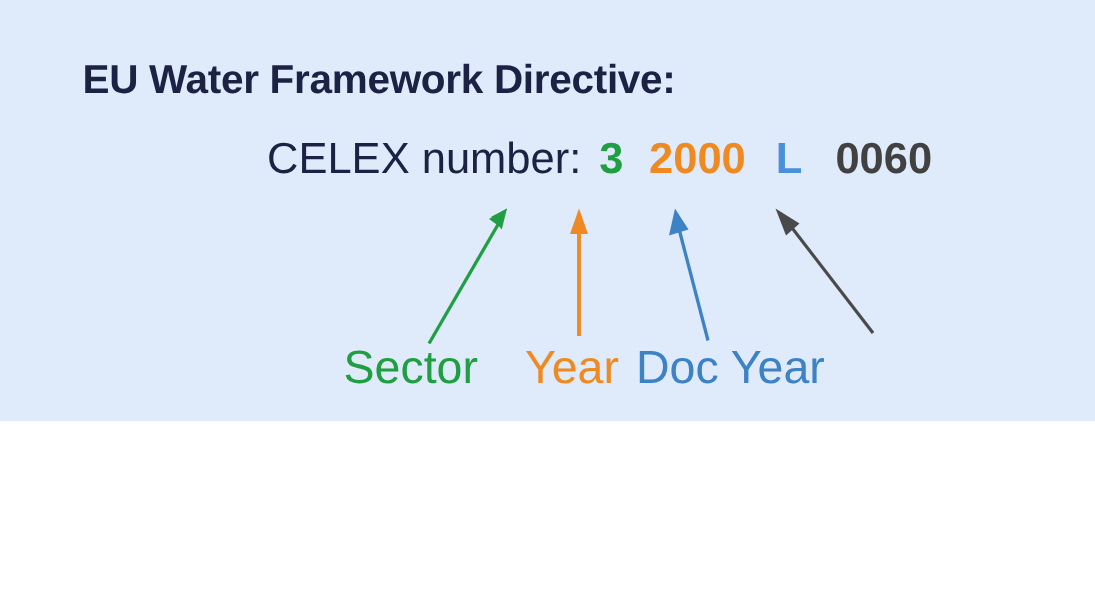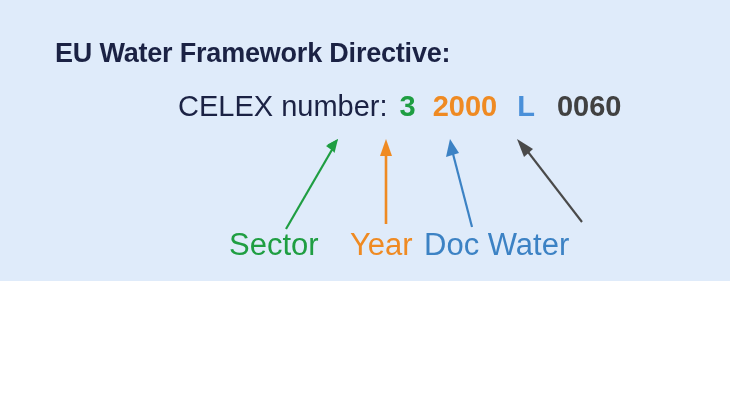--- a/index.html
+++ b/index.html
@@ -117,21 +117,21 @@
     </g>
 
     <g>
       <line x1="582" y1="222" x2="525" y2="148" stroke="#4a4a4a" stroke-width="2.1"></line>
       <polygon points="517,139 524,157 533,149" fill="#4a4a4a"></polygon>
     </g>
   </svg>
 
   <div class="legend" id="legend-sector">Sector</div>
   <div class="legend" id="legend-year">Year</div>
-  <div class="legend" id="legend-doctype">Doc Water</div>
+  <div class="legend" id="legend-doctype">Doc Year</div>
 
   <svg id="eu-logo" viewBox="0 0 80 72" width="80" height="72">
 
     <rect x="2" y="8" width="62" height="50" fill="#7fa7d8" opacity="0.75"></rect>
     <rect x="9" y="4" width="62" height="50" fill="#5b93d0" opacity="0.8"></rect>
     <rect x="6" y="14" width="64" height="46" fill="#2e7ec4" opacity="0.85"></rect>
 
     <rect x="14" y="9" width="50" height="44" fill="#1b3a8c"></rect>
 
     <rect x="30" y="53" width="16" height="9" fill="#2e7ec4"></rect>

